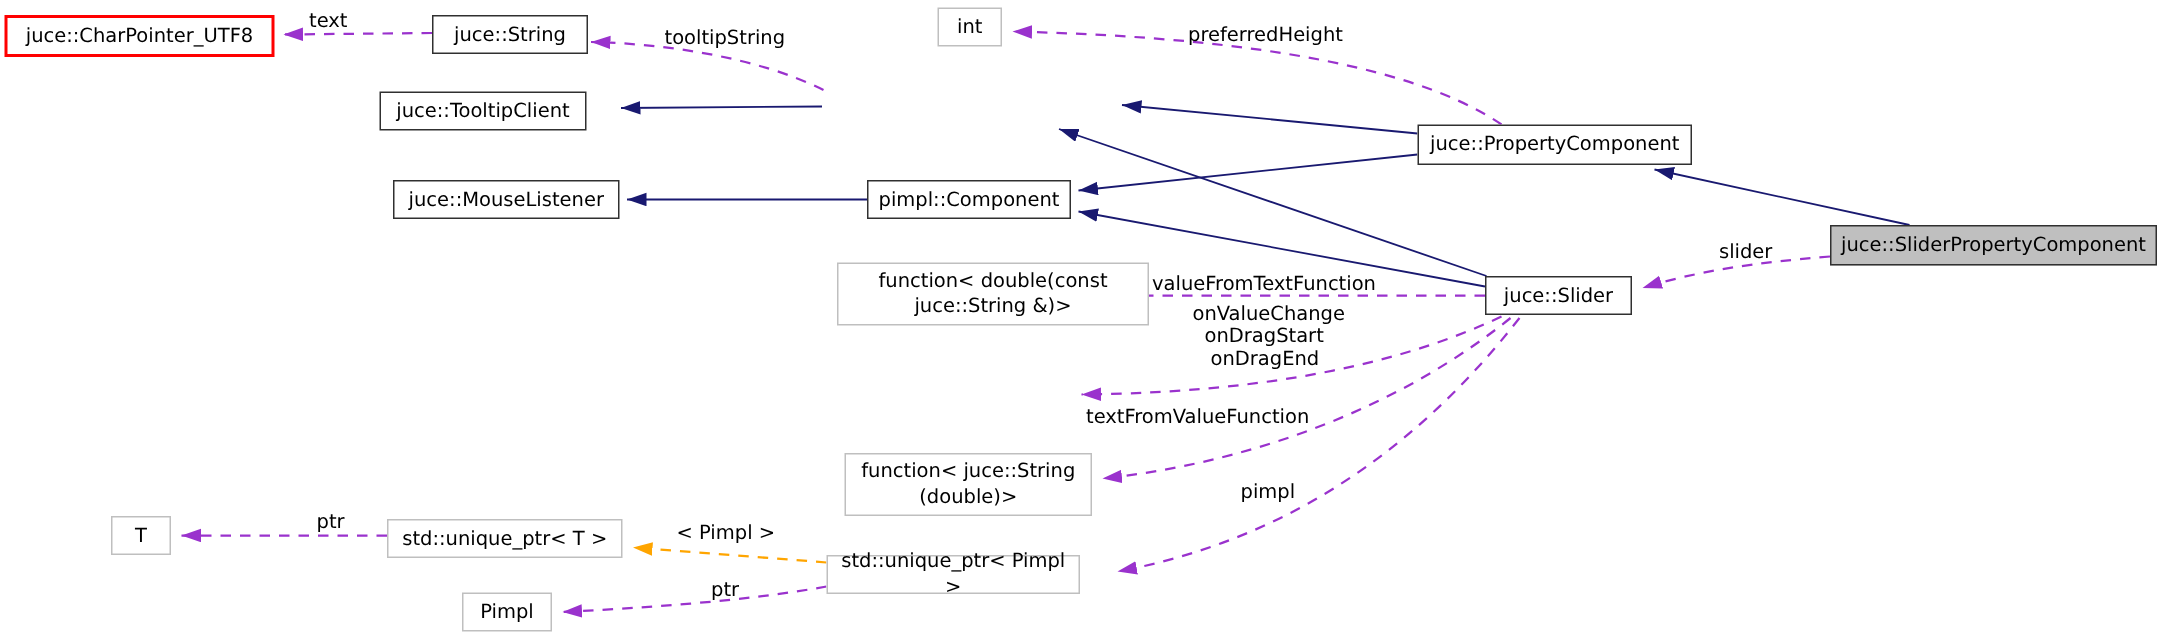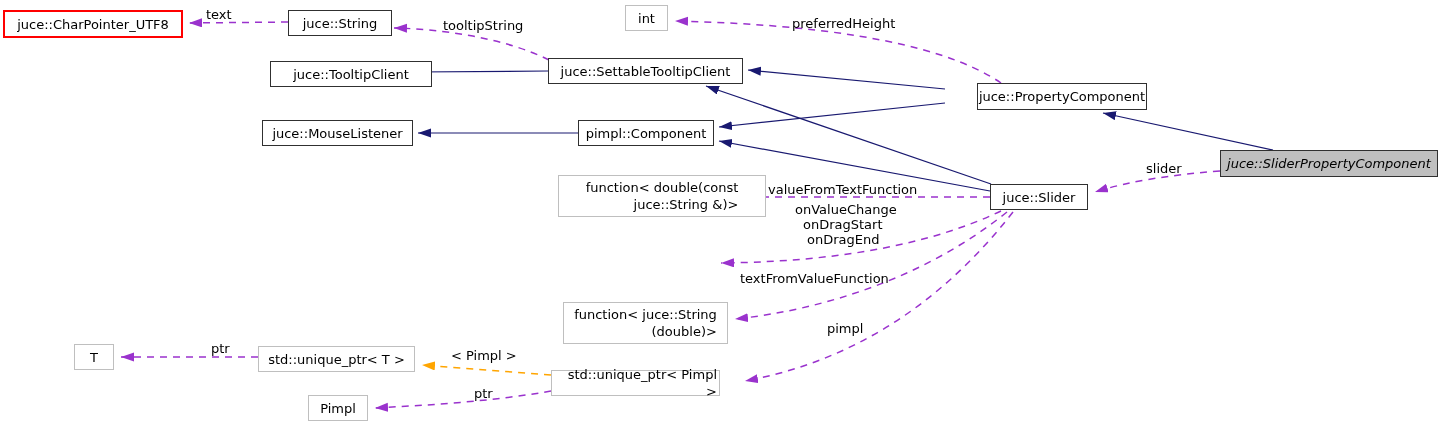--- a/index.html
+++ b/index.html
@@ -26,23 +26,23 @@
     font-size: 13px;
     line-height: 17px;
     display: flex;
     align-items: center;
     justify-content: center;
     text-align: center;
     white-space: pre-line;
     padding: 12px 2px;
     z-index: 2;
   }
-  .node.external { border-color: #bfbfbf; text-align: right; }
+  .node.external { border-color: #bfbfbf; }
   .node.truncated { border: 2px solid #ff0000; }
-  .node.selected { background: #bfbfbf; border-width: 1.7px; font-style: italic; }
+  .node.selected { background: #bfbfbf; border-width: 1.7px; }
   .elabel {
     position: absolute;
     color: #000000;
     font-size: 13px;
     line-height: 15px;
     white-space: nowrap;
     z-index: 3;
   }
 </style>
 </head>
@@ -90,29 +90,28 @@
       <path d="M 551 375 L 422 365" marker-end="url(#arrow-orange)"></path>
     </g>
   </svg>
 
   <div class="node truncated" style="left:3px;top:10px;width:180px;height:27px">juce::CharPointer_UTF8</div>
 
   <div class="node" style="left:288px;top:10px;width:104px;height:25px">juce::String</div>
 
   <div class="node external" style="left:625px;top:5px;width:43px;height:26px">int</div>
 
-  <div class="node" style="left:270px;top:61px;width:162px;height:24px">juce::TooltipClient</div>
+  <div class="node" style="left:253px;top:61px;width:138px;height:24px">juce::TooltipClient</div>
 
-  <div class="node" style="left:548px;top:58px;width:195px;height:26px">juce::SettableTooltipClient</div>
 
   <div class="node" style="left:262px;top:120px;width:151px;height:25px">juce::MouseListener</div>
 
   <div class="node" style="left:578px;top:120px;width:136px;height:26px">pimpl::Component</div>
 
-  <div class="node" style="left:977px;top:83px;width:170px;height:27px">juce::PropertyComponent</div>
+  <div class="node" style="left:945px;top:83px;width:183px;height:27px">juce::PropertyComponent</div>
 
   <div class="node selected" style="left:1220px;top:150px;width:218px;height:27px">juce::SliderPropertyComponent</div>
 
   <div class="node" style="left:990px;top:184px;width:98px;height:26px">juce::Slider</div>
 
   <div class="node external" style="left:558px;top:175px;width:208px;height:42px">function&lt; double(const
 juce::String &amp;)&gt;</div>
 
 
   <div class="node external" style="left:563px;top:302px;width:165px;height:42px">function&lt; juce::String
@@ -135,21 +134,21 @@
   <div class="elabel" style="left:1146px;top:161px">slider</div>
 
   <div class="elabel" style="left:768px;top:182px">valueFromTextFunction</div>
 
   <div class="elabel" style="left:795px;top:202px">onValueChange</div>
 
   <div class="elabel" style="left:803px;top:217px">onDragStart</div>
 
   <div class="elabel" style="left:807px;top:232px">onDragEnd</div>
 
-  <div class="elabel" style="left:740px;top:271px">textFromValueFunction</div>
+  <div class="elabel" style="left:724px;top:271px">textFromValueFunction</div>
 
   <div class="elabel" style="left:827px;top:321px">pimpl</div>
 
   <div class="elabel" style="left:211px;top:341px">ptr</div>
 
   <div class="elabel" style="left:451px;top:348px">&lt; Pimpl &gt;</div>
 
   <div class="elabel" style="left:474px;top:386px">ptr</div>
 
 </div>

